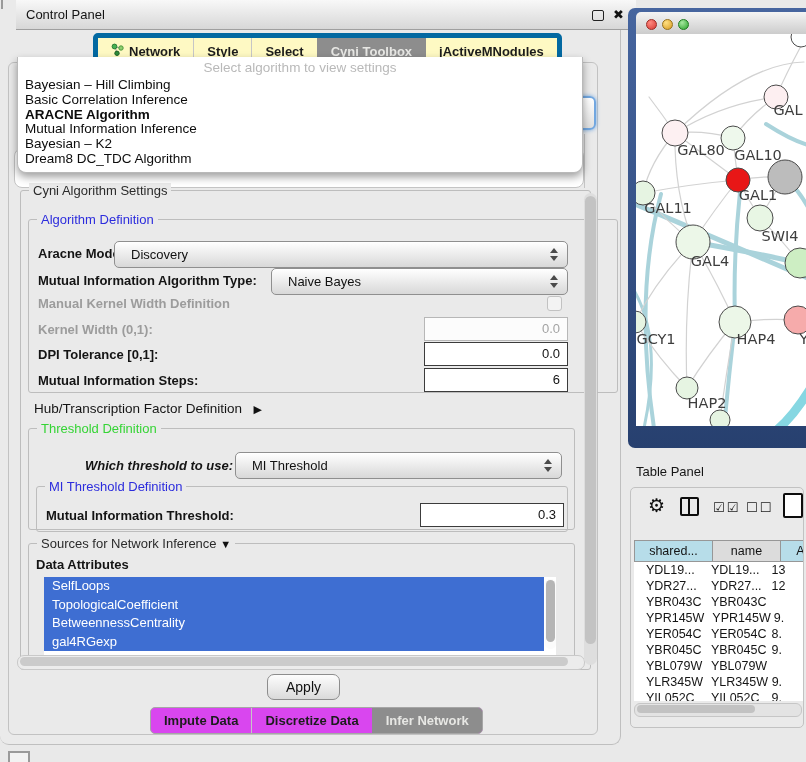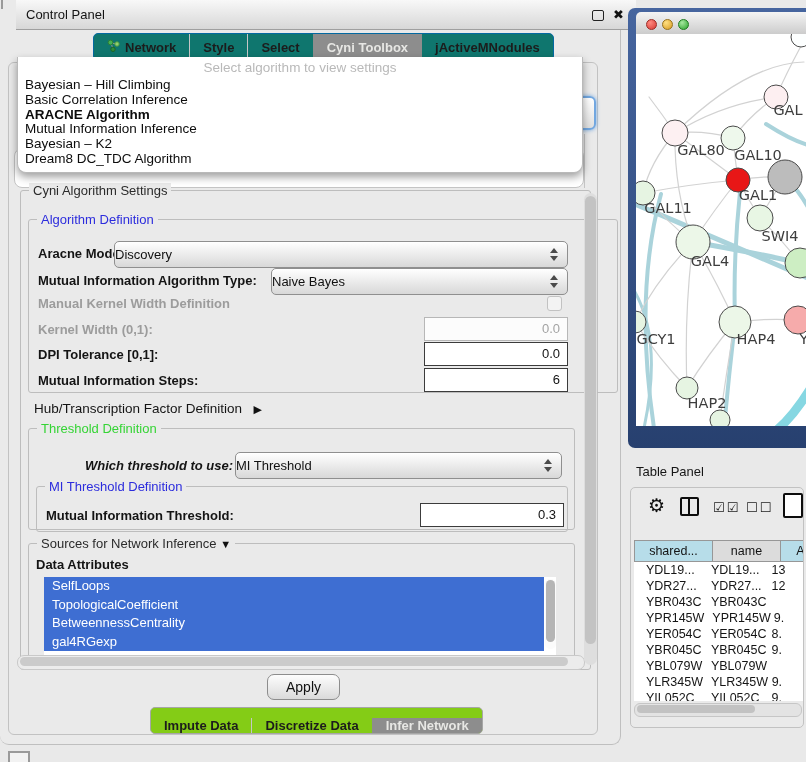--- a/index.html
+++ b/index.html
@@ -9,21 +9,21 @@
 
   
   #cp{left:0;top:0;width:620px;height:744px;background:#eaeaea;border-right:1px solid #bfbfbf;border-bottom:1px solid #bfbfbf;border-radius:0 0 9px 9px;}
   #cp-titlebar{left:0;top:0;width:620px;height:29px;background:linear-gradient(#f8f8f8,#d7d7d7);border-bottom:1px solid #9f9f9f;margin-left:16px;}
   #cp-title{left:10px;top:0;line-height:29px;font-size:13px;color:#141414;}
   #float-btn{right:32px;top:10px;width:10px;height:9px;border:1.5px solid #222;border-radius:2px;background:transparent;}
   #close-btn{right:12px;top:0;line-height:29px;font-size:13px;font-weight:bold;color:#111;}
   #corner-notch{left:1px;top:0;width:2px;height:9px;background:#9a9a9a;}
 
   
-  #tabbar{left:93px;top:33px;height:26px;display:flex;background:#0f766e;border:1px solid #0369a1;border-radius:5px;overflow:hidden;}
+  #tabbar{left:93px;top:33px;height:26px;display:flex;background:#fef9c3;border:5px solid #0369a1;border-radius:5px;overflow:hidden;}
   .tab{display:flex;align-items:center;gap:5px;padding:0 13px;font-size:13px;font-weight:600;color:#1c1c1c;border-left:1px solid #c6c6c6;cursor:default;}
   .tab:first-child{border-left:none;}
   .tab.sel{background:#8d8d8d;color:#e7e7e4;border-left-color:#8d8d8d;}
   .tab.sel + .tab{border-left-color:#8d8d8d;}
 
   
   #inner{left:8px;top:62px;width:588px;height:671px;border:1px solid #c2c2c2;border-radius:6px;background:#eaeaea;}
 
   
   #under-strip{left:14px;top:148px;width:568px;height:38px;background:#fff;border:1px solid #c4c4c4;border-radius:8px;}
@@ -47,21 +47,21 @@
   #g-threshold{left:28px;top:428px;width:545px;height:100px;}
   #g-midef{left:36px;top:486px;width:530px;height:44px;}
   #g-sources{left:28px;top:543px;width:545px;height:122px;}
 
   .lbl{font-size:13px;color:#141414;white-space:nowrap;}
   .lbl.b{font-weight:bold;}
   .lbl.dis{color:#9c9c9c;}
 
   
   .combo{height:25px;border:1px solid #8f8f8f;border-radius:5px;background:linear-gradient(#ffffff,#d8d8d8);box-shadow:inset 0 1px 0 #fff;}
-  .combo .val{position:absolute;left:0;top:0;line-height:25px;font-size:13px;color:#111;}
+  .combo .val{position:absolute;left:16px;top:0;line-height:25px;font-size:13px;color:#111;}
   .spin{position:absolute;right:9px;top:5px;width:8px;height:15px;}
   .spin:before,.spin:after{content:"";position:absolute;left:0;border-left:4px solid transparent;border-right:4px solid transparent;}
   .spin:before{top:1px;border-bottom:5px solid #4a4a4a;}
   .spin:after{bottom:1px;border-top:5px solid #4a4a4a;}
 
   
   .field{background:#fff;border:1px solid #3c3c3c;}
   .field .v{position:absolute;right:7px;top:0;font-size:13px;color:#111;line-height:22px;}
   .field.dis{border:1px solid #b7b7b7;background:#fcfcfc;}
   .field.dis .v{color:#a3a3a3;}
@@ -75,21 +75,21 @@
   .attr{height:18.5px;line-height:18.5px;width:500px;background:#3e6ed2;color:#fff;font-size:13px;padding-left:8px;box-sizing:border-box;}
   #attr-vsb{left:545px;top:579px;width:11px;height:70px;background:#fbfbfb;border-radius:5px;}
   #attr-vsb .thumb{position:absolute;left:1px;top:1px;width:9px;height:62px;background:#b5b5b5;border-radius:5px;}
   #hscroll{left:17px;top:655px;width:566px;height:13px;background:#ececec;border:1px solid #c9c9c9;border-radius:7px;}
   #hscroll .thumb{position:absolute;left:2px;top:1px;width:548px;height:9px;background:#cbcbcb;border-radius:5px;}
   #settings-vsb{left:584px;top:193px;width:13px;height:472px;background:#dedede;border-radius:7px;}
   #settings-vsb .thumb{position:absolute;left:1px;top:3px;width:11px;height:448px;background:#c3c3c3;border-radius:6px;}
 
   
   #apply{left:267px;top:674px;width:71px;height:24px;border:1px solid #8d8d8d;border-radius:7px;background:linear-gradient(#fdfdfd,#dadada);text-align:center;line-height:24px;font-size:14px;color:#111;}
-  #btabbar{left:150px;top:707px;height:25px;display:flex;background:#84cc16;border:1px solid #a6a6a6;border-radius:5px;overflow:hidden;align-items:flex-end;}
+  #btabbar{left:150px;top:707px;height:25px;display:flex;background:#d946ef;border:1px solid #a6a6a6;border-radius:5px;overflow:hidden;}
 
   
   #netwin{left:628px;top:8px;width:178px;height:440px;background:linear-gradient(180deg,#46659f,#27406f);border-radius:7px 0 0 7px;}
   #net-titlebar{left:8px;top:4px;width:170px;height:22px;background:linear-gradient(#f4f4f4,#cccccc);border-bottom:1px solid #969696;border-radius:5px 0 0 0;}
   .light{position:absolute;top:6.5px;width:9px;height:9px;border-radius:50%;}
   #light-red{left:10px;background:radial-gradient(circle at 35% 30%,#ff8a80,#d83a34);border:1px solid #9c2a24;}
   #light-yellow{left:26px;background:radial-gradient(circle at 35% 30%,#ffe082,#d79b22);border:1px solid #97711a;}
   #light-green{left:42px;background:radial-gradient(circle at 35% 30%,#a5e89f,#2aa32c);border:1px solid #1d7a1f;}
   #net-canvas{left:8px;top:26px;width:170px;height:392px;background:#fff;overflow:hidden;}
   #netsvg text{font-family:"DejaVu Sans","Liberation Sans",sans-serif;font-size:14.5px;fill:#3d3d3d;}

